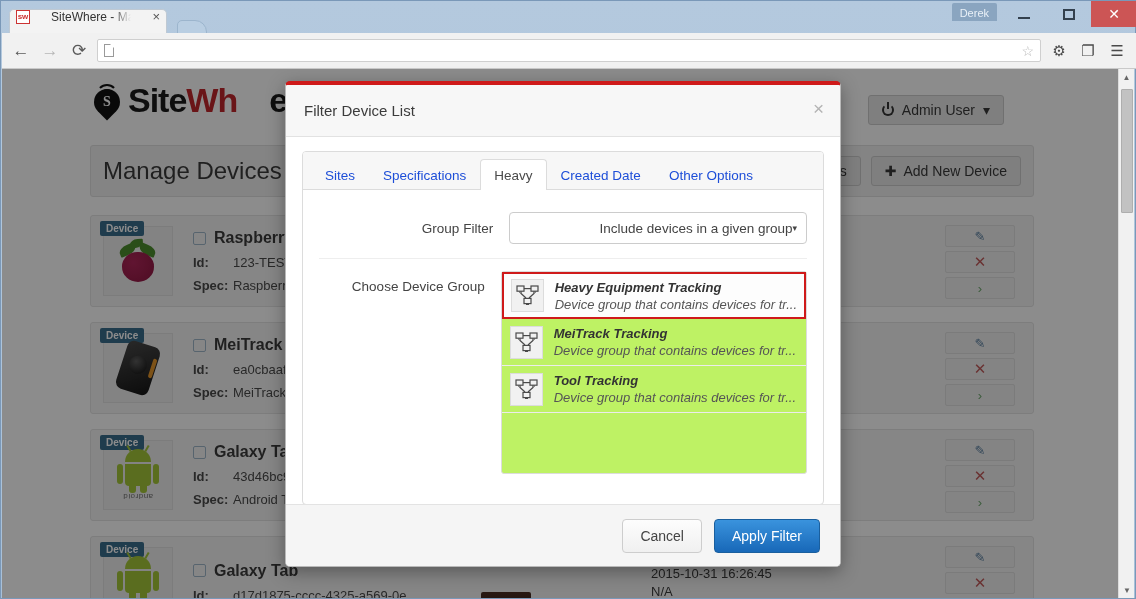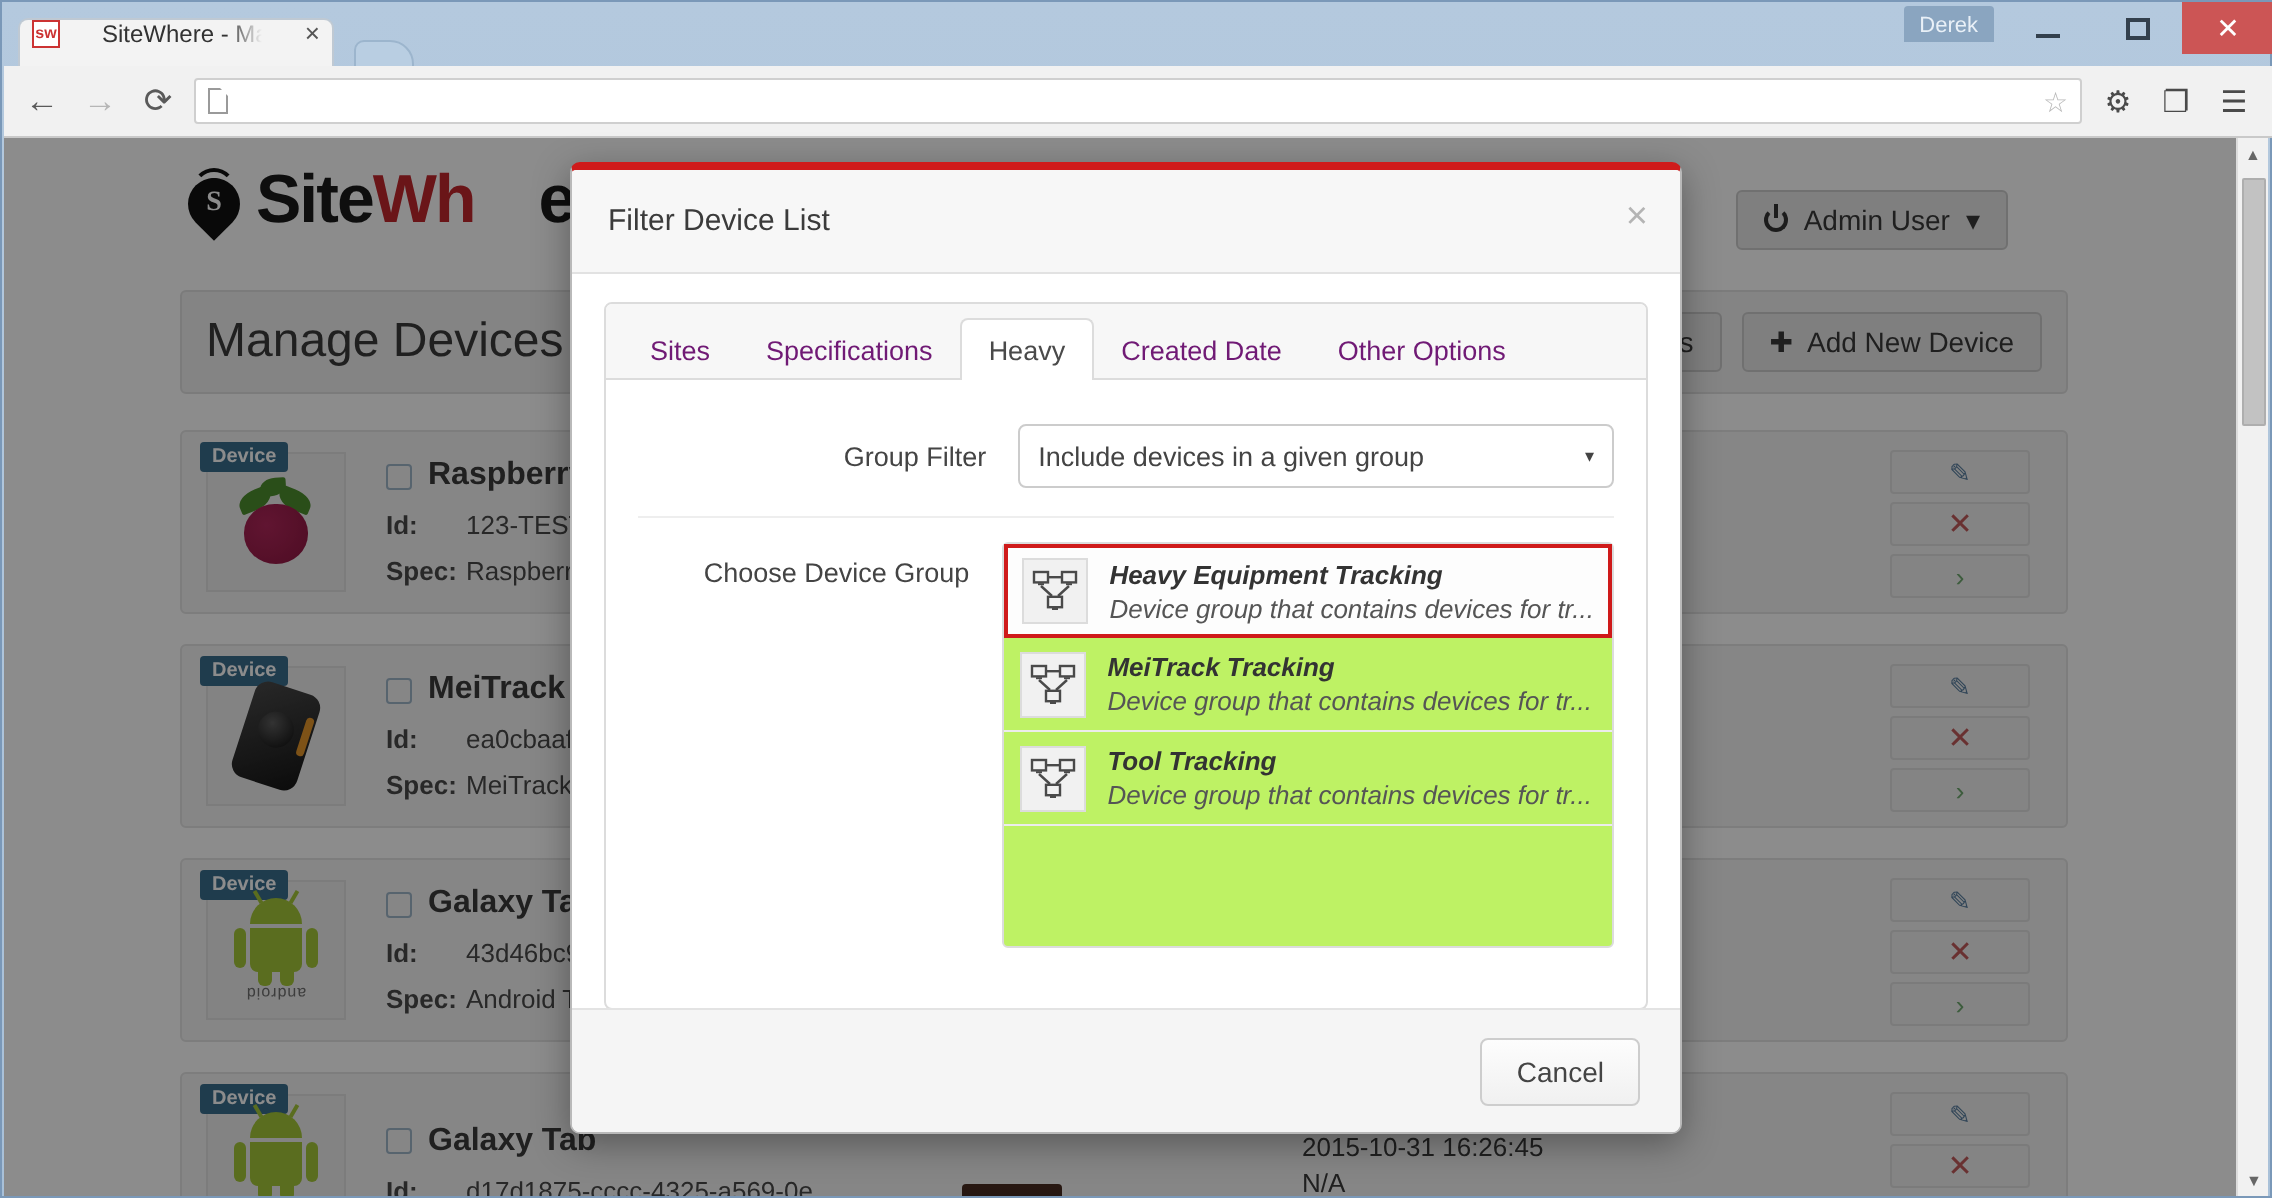--- a/index.html
+++ b/index.html
@@ -206,35 +206,35 @@
   .modal-title{ font-size:15px; color:#3b3b3b; font-weight:normal; }
   .modal-x{ position:absolute; right:16px; top:13px; font-size:19px; color:#b4b4b4; }
 
   .modal-body{ padding:14px 16px 0; }
   .tabpanel{ border:1px solid #dcdcdc; border-radius:4px; background:#fff; }
   .tabs{
     display:flex; align-items:flex-end; background:#f7f7f7; height:38px;
     border-bottom:1px solid #dcdcdc; padding:0 8px; border-radius:3px 3px 0 0;
   }
   .tabitem{
-    padding:0 13px; height:30px; line-height:30px; font-size:13.5px; color:#701a75;
+    padding:0 13px; height:30px; line-height:30px; font-size:13.5px; color:#1d4ed8;
     border:1px solid transparent; border-bottom:none; position:relative; top:1px;
   }
   .tabitem.active{
     background:#fff; color:#4a4a4a; border-color:#dcdcdc; border-radius:4px 4px 0 0;
     height:31px; line-height:31px;
   }
 
   .tabcontent{ padding:22px 16px 16px; }
   .formrow{ display:flex; align-items:center; margin-bottom:14px; }
   .formlabel{ width:194px; text-align:right; padding-right:16px; font-size:13.5px; color:#444; }
   .formlabel.top{ align-self:flex-start; padding-top:8px; }
   .select{
     width:304px; height:32px; border:1px solid #ccc; border-radius:4px; background:#fff;
-    display:flex;align-items:center; justify-content:space-between; padding:0 9px;
+    display:flex;align-items:center; justify-content:flex-end; padding:0 9px;
     font-size:13.5px; color:#444;
   }
   .caret{ font-size:9px; color:#444; }
   .divider{ height:1px; background:#eee; margin:4px 0 12px; }
 
   .formrow.list{ align-items:flex-start; }
   .grouplist{ width:312px; border:1px solid #dcdcdc; border-radius:3px; background:#bef264;font-style:italic; }
   .gitem{
     display:flex; align-items:center; gap:11px; padding:7px 8px;
     border-bottom:1px solid #ececec; height:47px;
@@ -594,16 +594,17 @@
 
               <div class="gblank"></div>
             </div>
           </div>
         </div>
       </div>
     </div>
 
     <div class="modal-foot">
       <div class="btn cancel">Cancel</div>
+      <div class="btn primary">Apply Filter</div>
     </div>
   </div>
 
 </div>
 
 </body></html>

